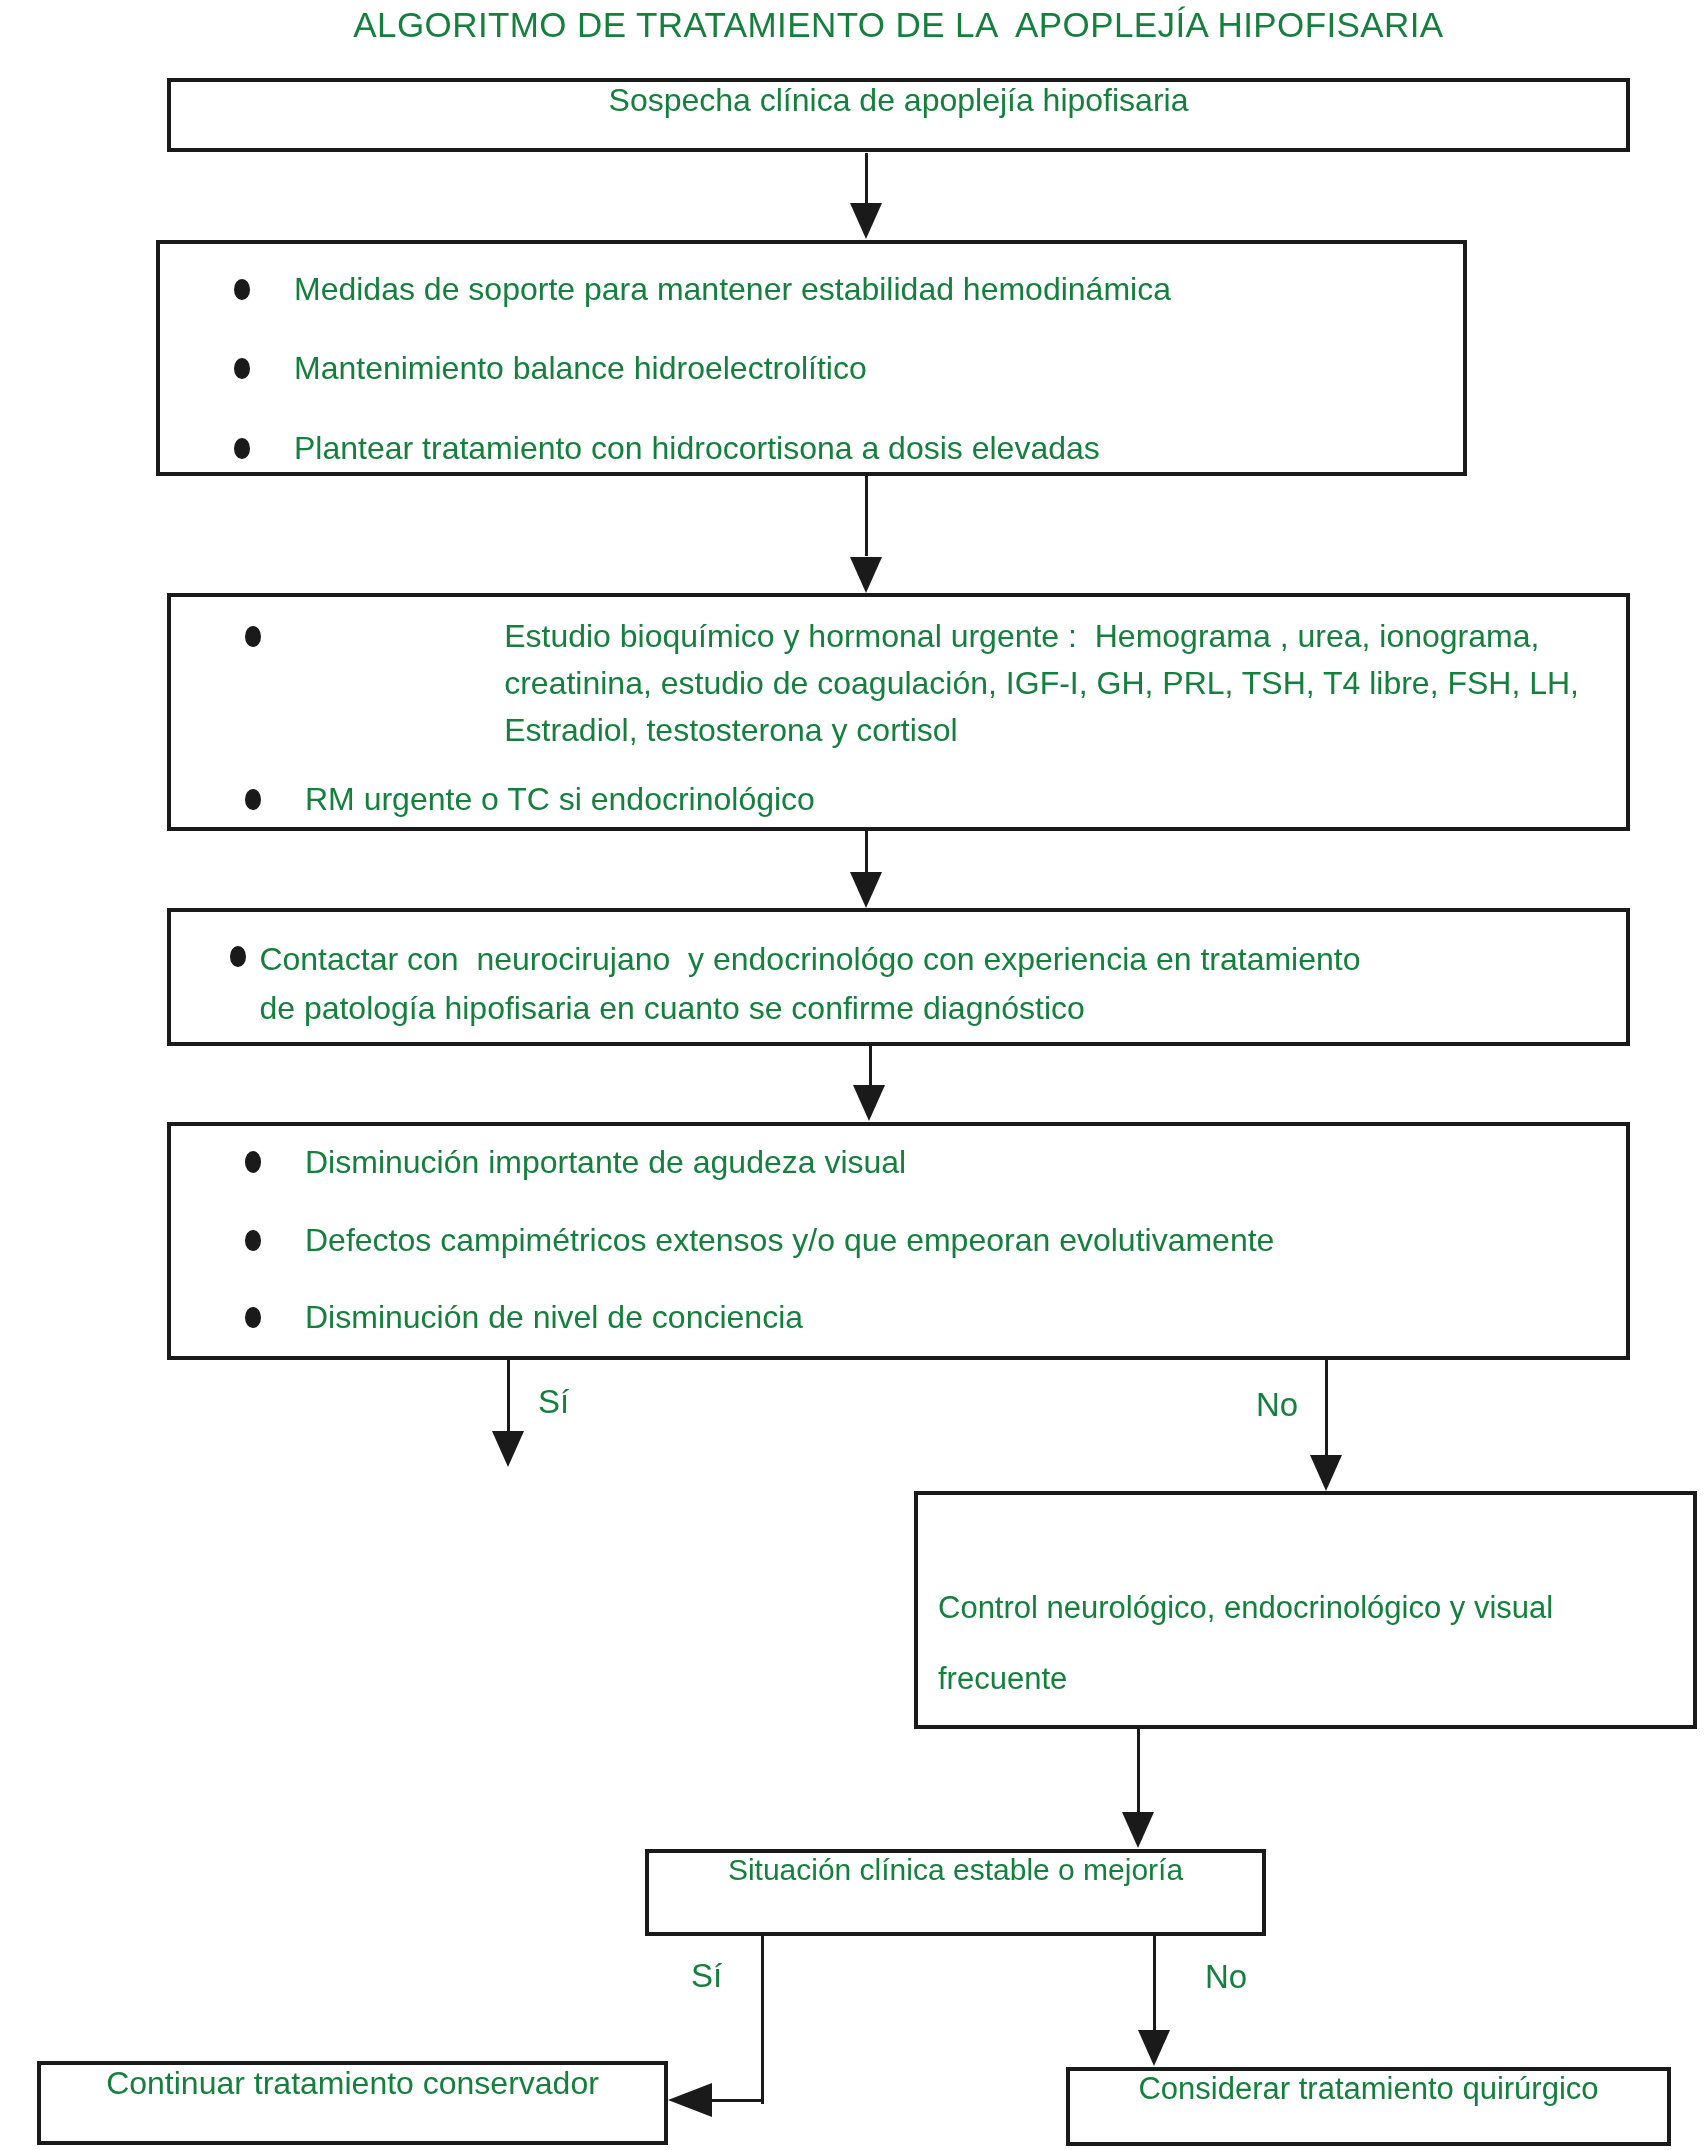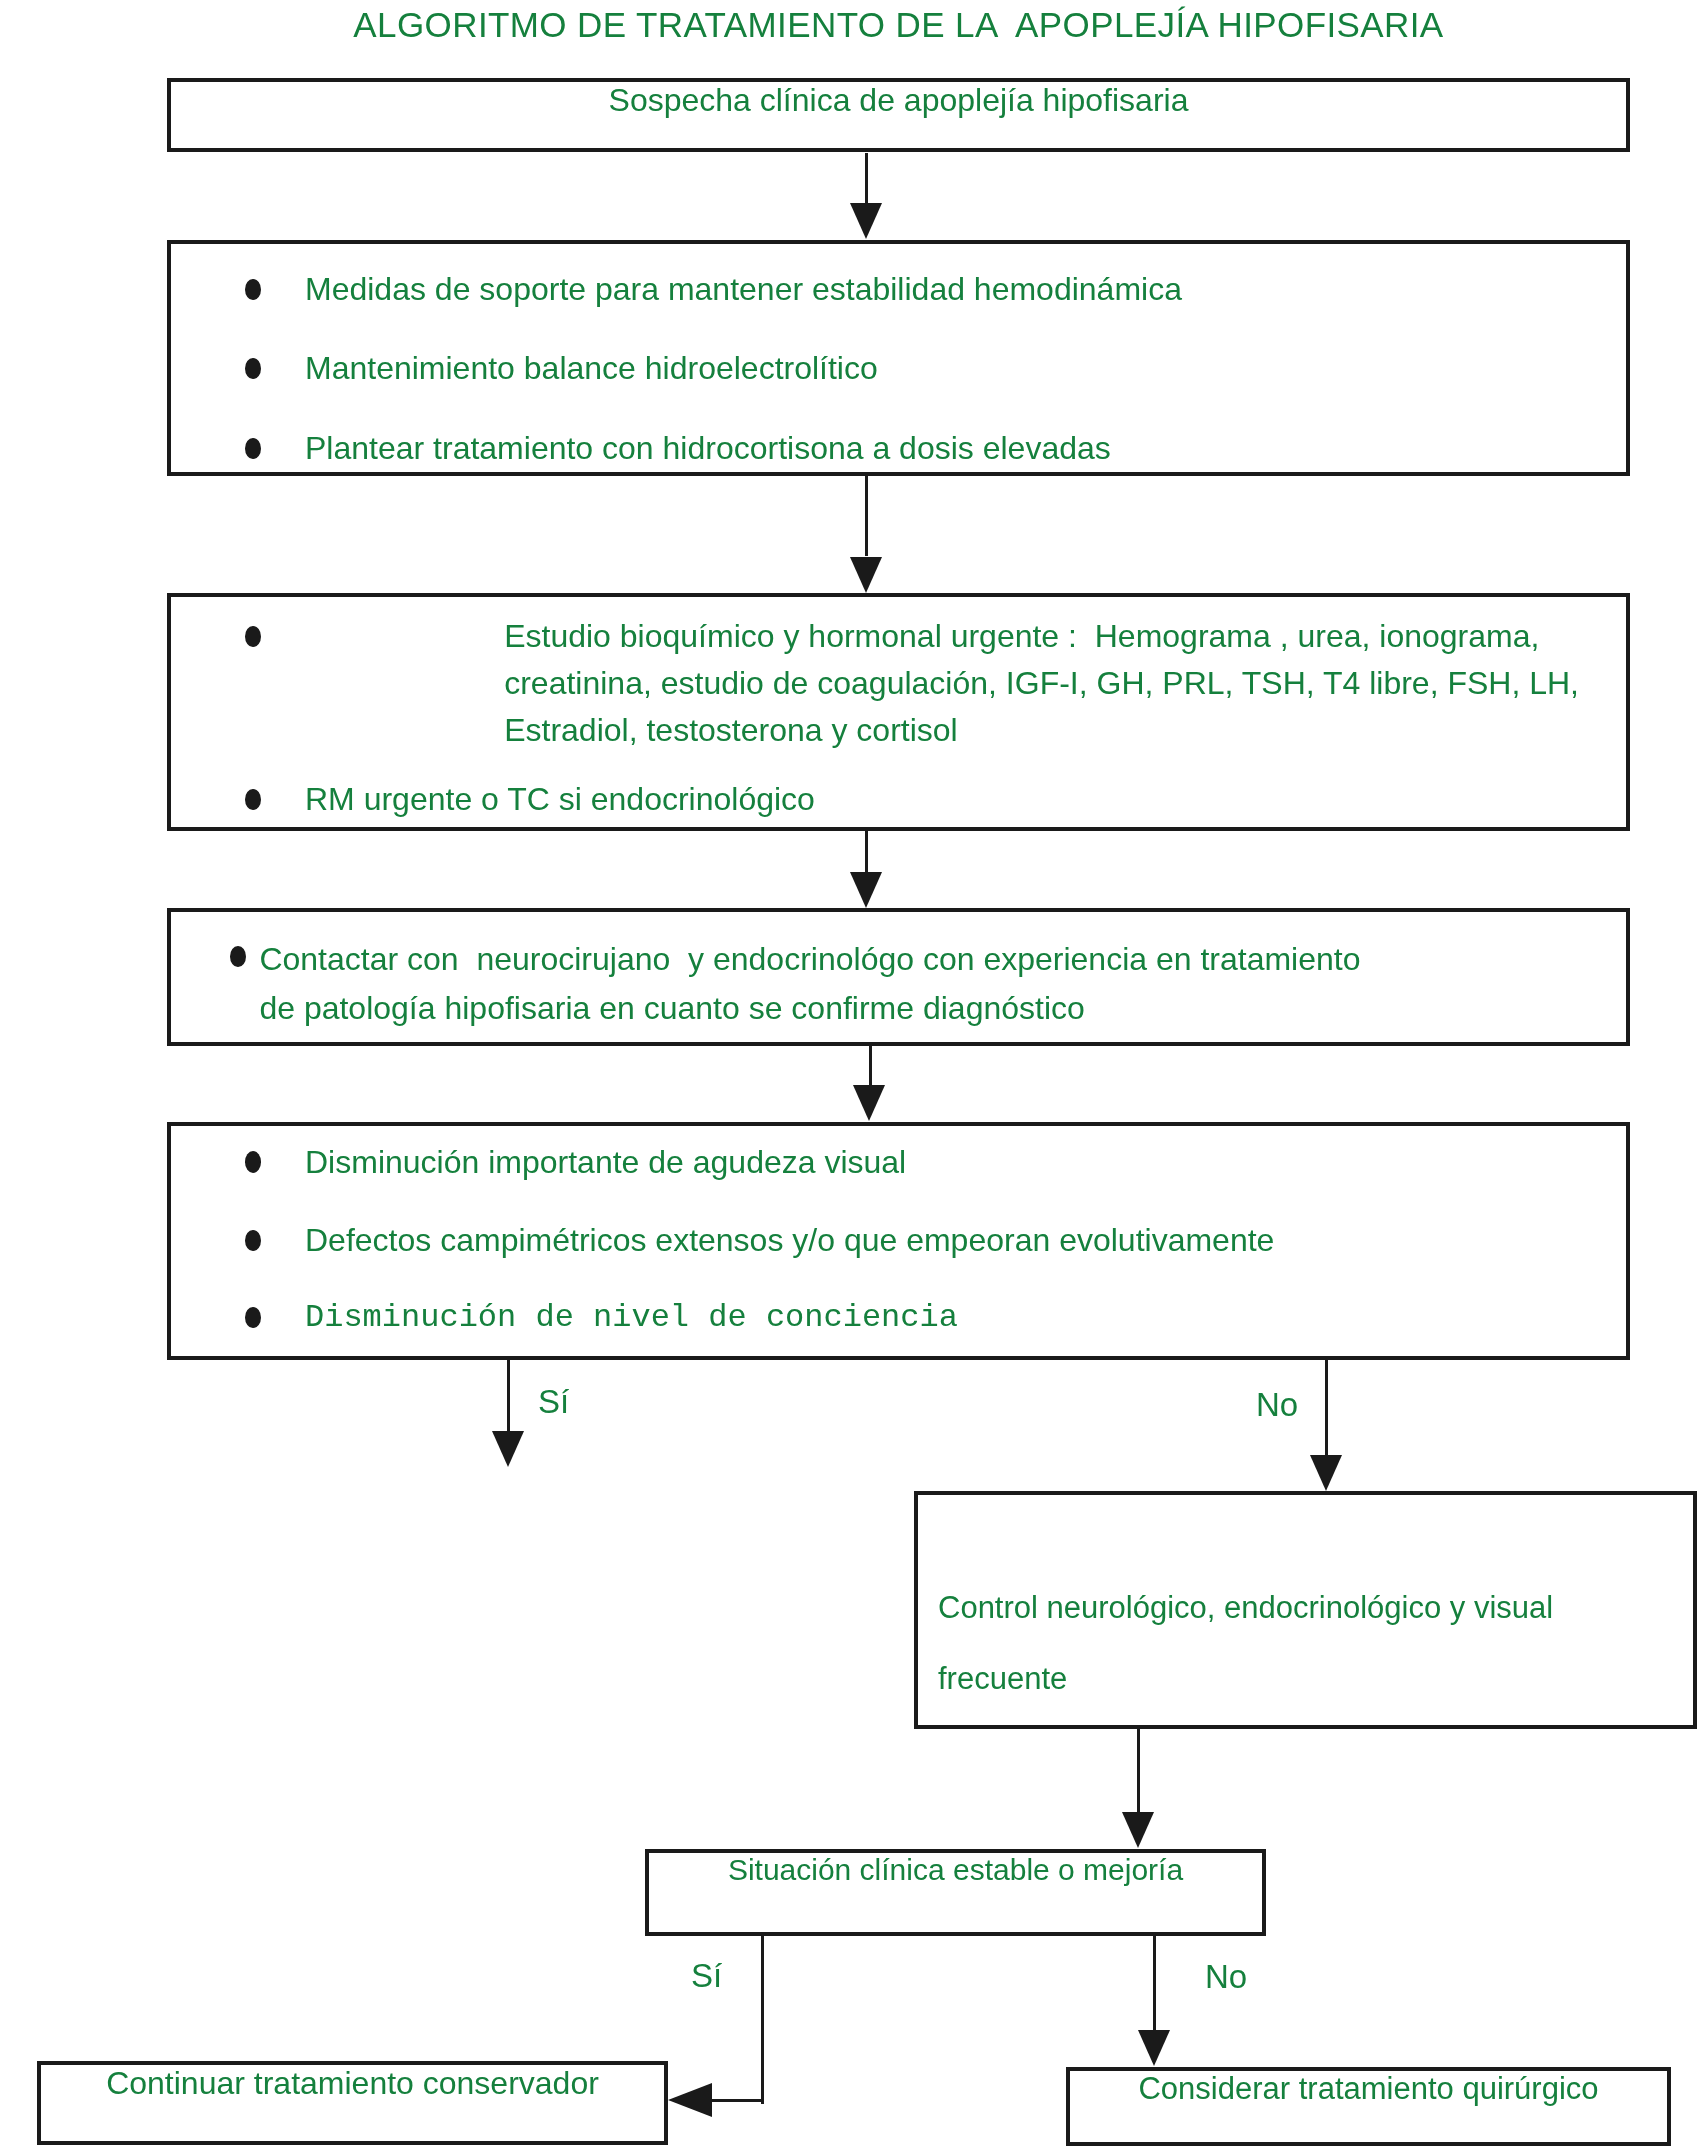--- a/index.html
+++ b/index.html
@@ -88,21 +88,21 @@
 
   <div id="title">ALGORITMO DE TRATAMIENTO DE LA  APOPLEJÍA HIPOFISARIA</div>
 
   <div class="node center-node" style="left:167px; top:78px; width:1463px; height:74px;">
     <span class="ntext">Sospecha clínica de apoplejía hipofisaria</span>
   </div>
 
   <div class="line" style="left:865px; top:153px; width:3.2px; height:52px;"></div>
   <div class="arrow-down" style="left:850px; top:203px;"></div>
 
-  <div class="node" style="left:167px; top:240px; width:1463px; height:236px;">
+  <div class="node" style="left:156px; top:240px; width:1311px; height:236px;">
     <div class="bullet-row" style="left:74px; top:22px; right:32px;">
       <span class="dot"></span>
       <span class="b-text" style="margin-left:44px;">Medidas de soporte para mantener estabilidad hemodinámica</span>
     </div>
     <div class="bullet-row" style="left:74px; top:101px; right:32px;">
       <span class="dot"></span>
       <span class="b-text" style="margin-left:44px;">Mantenimiento balance hidroelectrolítico</span>
     </div>
     <div class="bullet-row" style="left:74px; top:181px; right:32px;">
       <span class="dot"></span>
@@ -144,21 +144,21 @@
     <div class="bullet-row" style="left:74px; top:12.7px; right:32px;">
       <span class="dot"></span>
       <span class="b-text" style="margin-left:44px;">Disminución importante de agudeza visual</span>
     </div>
     <div class="bullet-row" style="left:74px; top:91px; right:32px;">
       <span class="dot"></span>
       <span class="b-text" style="margin-left:44px;">Defectos campimétricos extensos y/o que empeoran evolutivamente</span>
     </div>
     <div class="bullet-row" style="left:74px; top:168px; right:32px;">
       <span class="dot"></span>
-      <span class="b-text" style="margin-left:44px;font-family:Liberation Mono, monospace;">Disminución de nivel de conciencia</span>
+      <span class="b-text" style="margin-left:44px;">Disminución de nivel de conciencia</span>
     </div>
   </div>
 
   <div class="line" style="left:507px; top:1360px; width:3.2px; height:73px;"></div>
   <div class="arrow-down" style="left:492px; top:1431px;"></div>
   <div class="branch-label" style="left:538px; top:1383px;">Sí</div>
 
   <div class="line" style="left:1325px; top:1360px; width:3.2px; height:97px;"></div>
   <div class="arrow-down" style="left:1310px; top:1455px;"></div>
   <div class="branch-label" style="left:1256px; top:1386px;">No</div>

